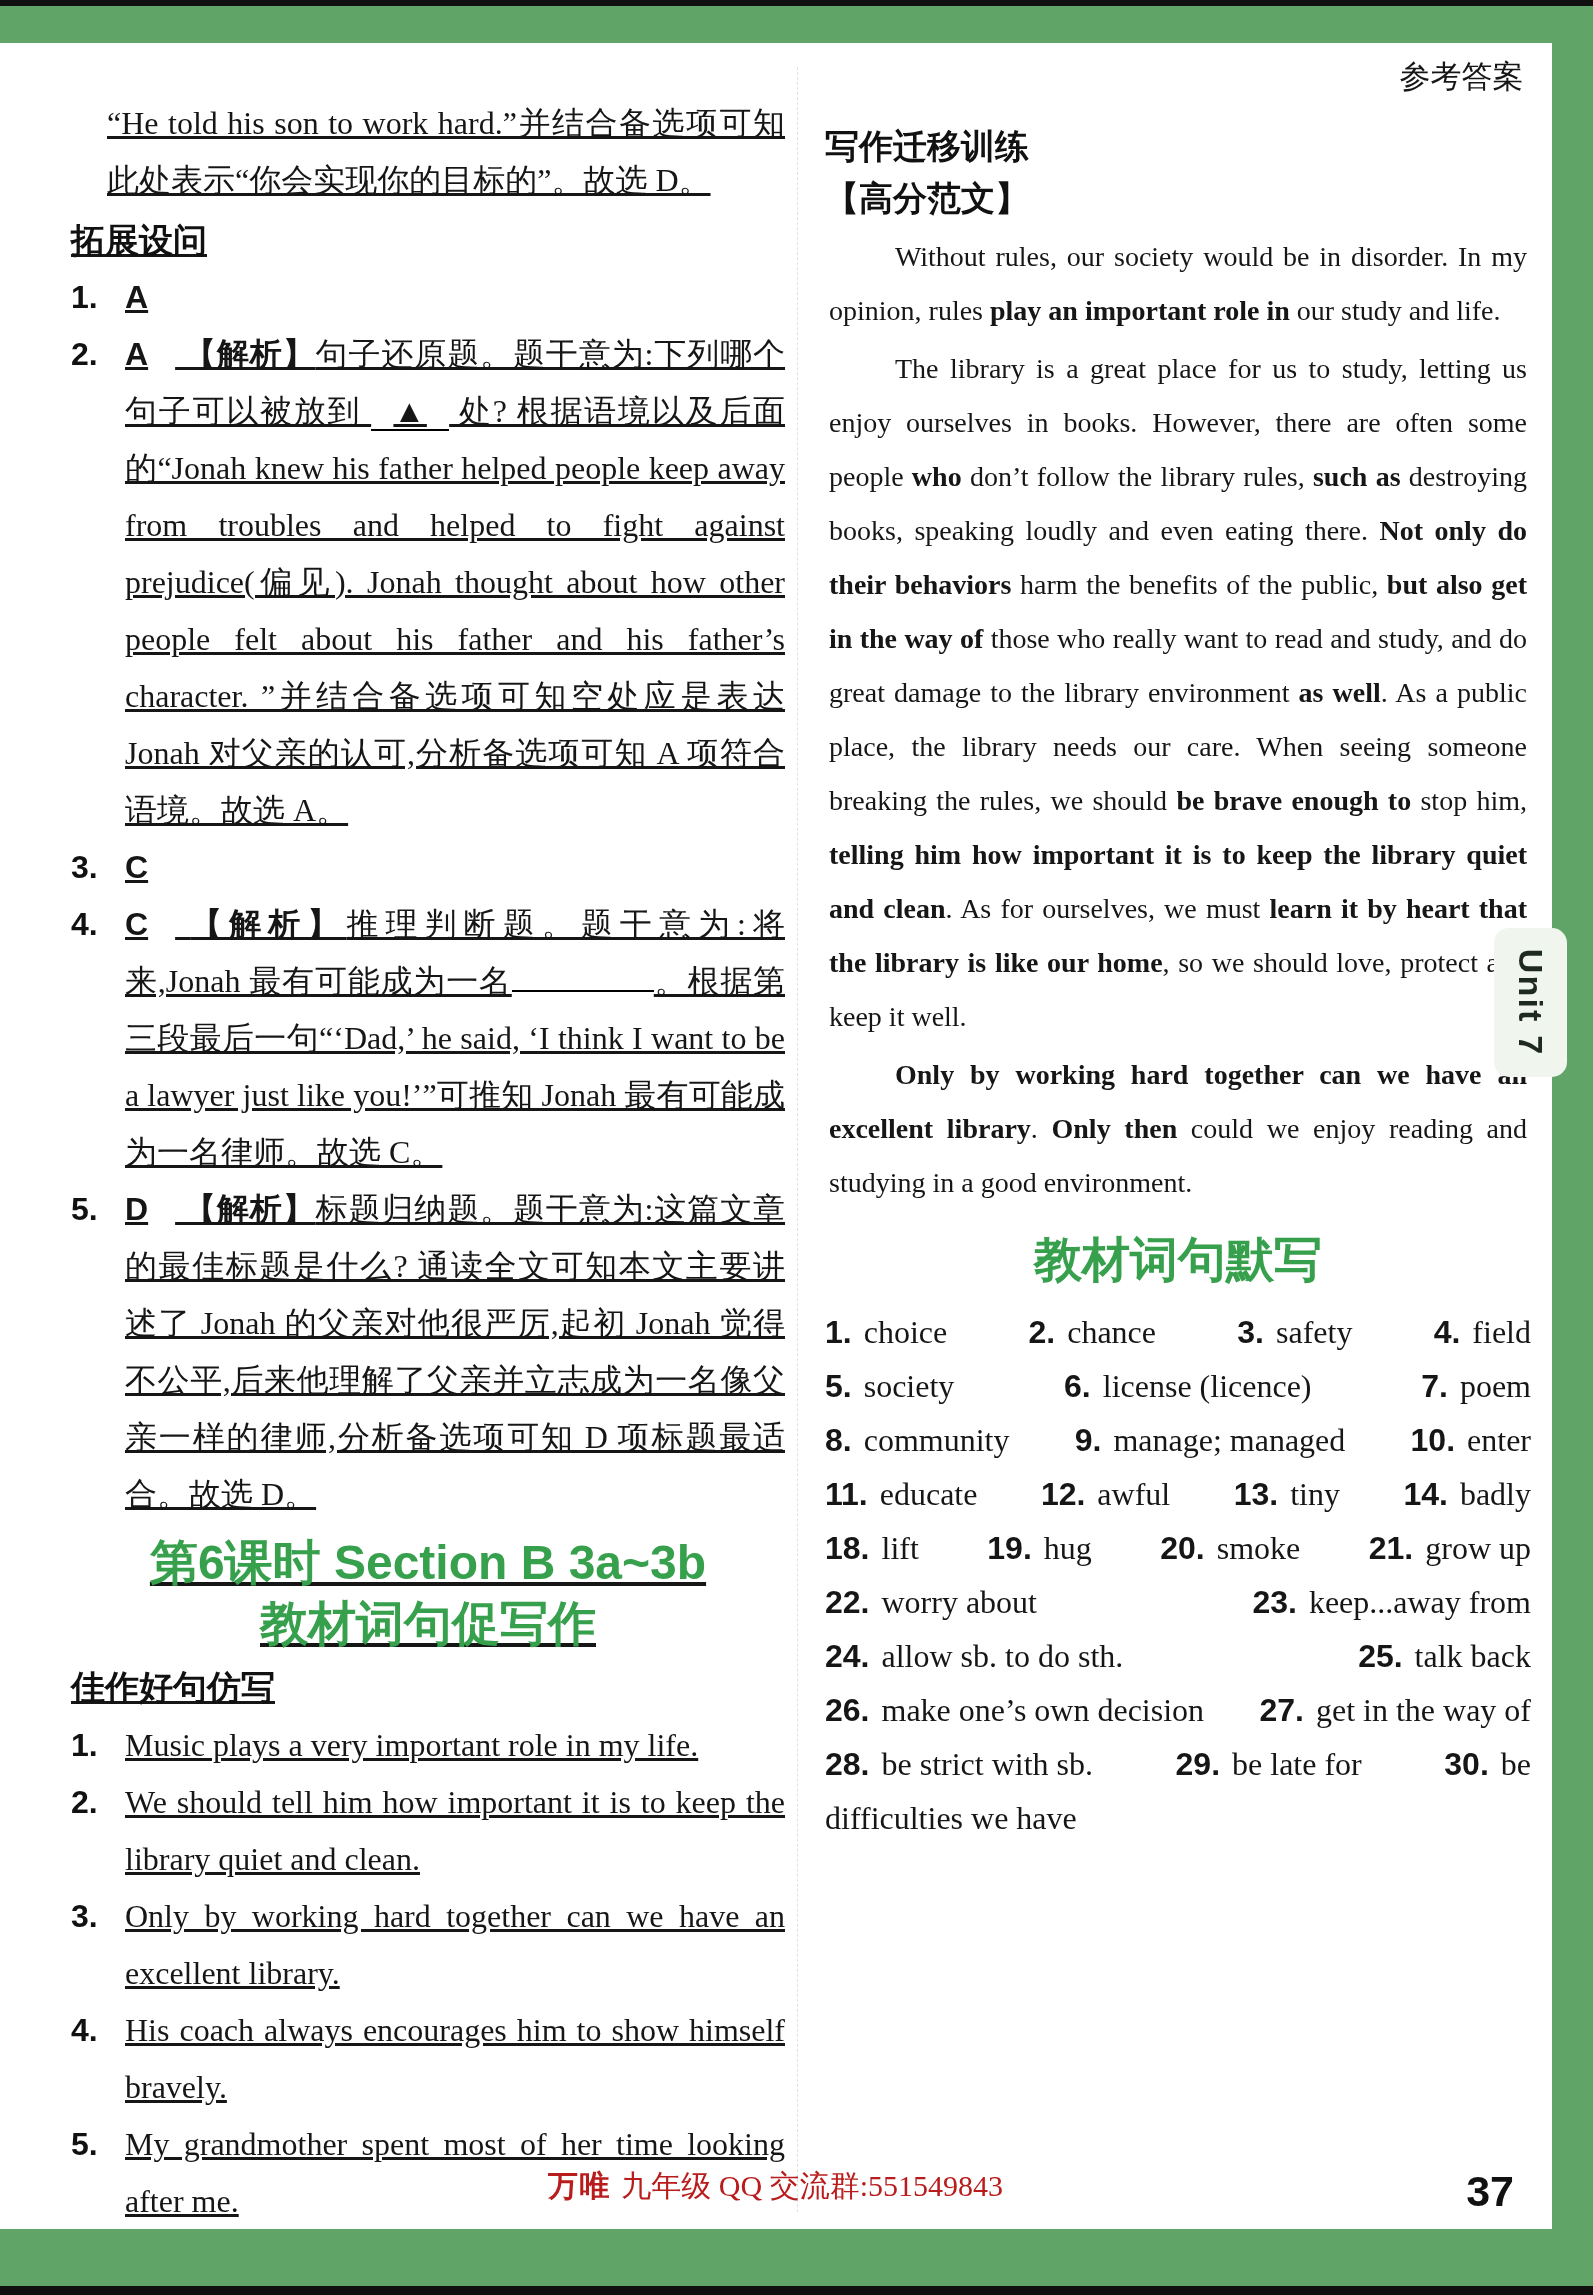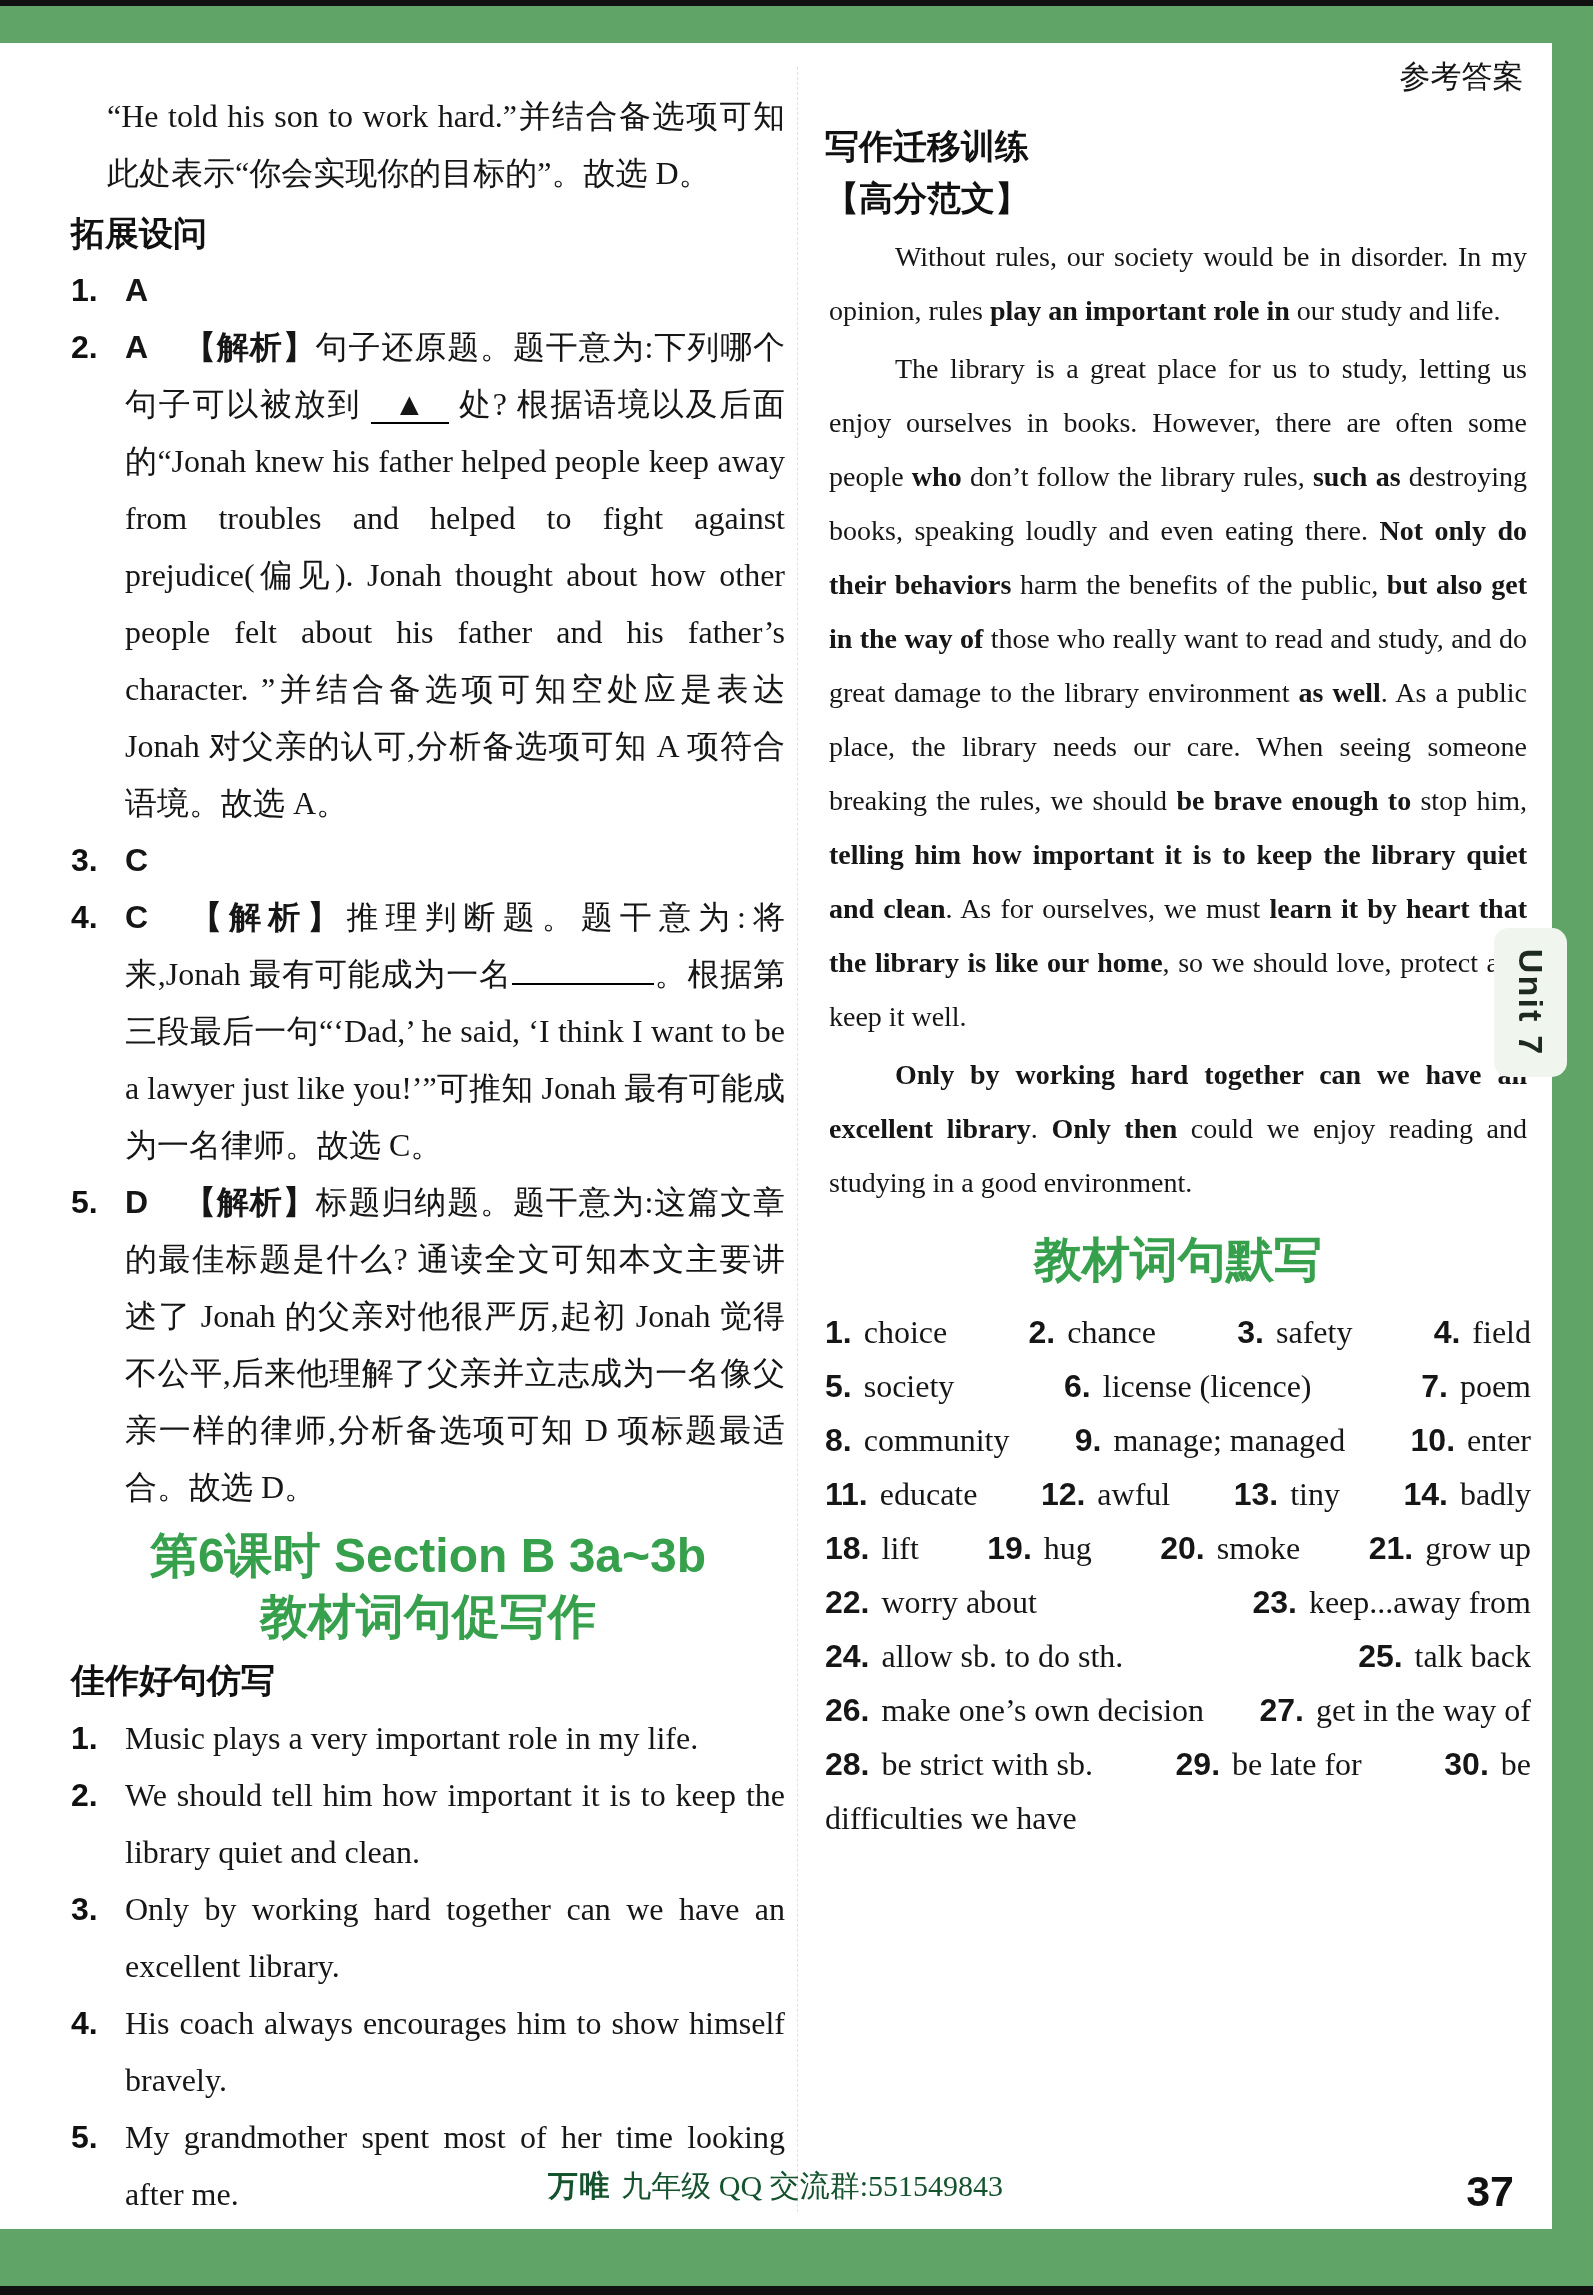--- a/index.html
+++ b/index.html
@@ -10,21 +10,21 @@
   }
   
   .strip-top{position:absolute;top:0;left:0;width:1594px;height:6px;background:#101010;}
   .band-top{position:absolute;top:6px;left:0;width:1594px;height:37px;background:#61a467;}
   .border-right{position:absolute;top:6px;right:0;width:42px;height:2281px;background:#61a467;}
   .band-bottom{position:absolute;left:0;bottom:9px;width:1594px;height:57px;background:#61a467;}
   .strip-bottom{position:absolute;bottom:0;left:0;width:1594px;height:9px;background:#101010;}
   .col-divider{position:absolute;left:797px;top:67px;height:2145px;border-left:1.5px dashed #c9c9c9;opacity:.55;}
 
   
-  .col-left{position:absolute;left:71px;top:88px;width:714px;}
+  .col-left{position:absolute;left:71px;top:95px;width:714px;text-decoration:underline;}
   .col-right{position:absolute;left:825px;top:54px;width:706px;}
 
   .t-just{text-align:justify;}
   .serif{font-size:32px;line-height:57px;}
 
   .h-sans{font-family:"Liberation Sans","DejaVu Sans",sans-serif;font-weight:bold;
           font-size:34px;line-height:52px;color:#111;}
   .h-green{font-family:"Liberation Sans","DejaVu Sans",sans-serif;font-weight:bold;
            text-align:center;font-size:48px;line-height:61px;color:#37a04d;}
 
@@ -42,21 +42,21 @@
   .blank{display:inline-block;width:142px;height:1.0em;border-bottom:2.2px solid #000;vertical-align:baseline;}
 
   .hdr-ref{font-size:31px;text-align:right;line-height:45px;margin-bottom:21px;margin-right:7.4px;}
   .essay p{margin:4px;text-indent:66px;font-size:28px;line-height:54px;}
 
   .wordrows{font-size:32px;}
   .wrow{display:flex;justify-content:space-between;line-height:54px;}
   .wrow.single{justify-content:flex-start;}
   .wnum{font-family:"Liberation Sans","DejaVu Sans",sans-serif;font-weight:bold;margin-right:12px;}
 
-  .footer{position:absolute;left:0;bottom:88px;width:1551px;text-align:center;font-size:30px;color:#14532d;}
+  .footer{position:absolute;left:0;bottom:88px;width:1551px;text-align:center;font-size:30px;color:#b91c1c;}
   .footer .brand{font-family:"Liberation Sans","DejaVu Sans",sans-serif;font-weight:bold;letter-spacing:1.5px;margin-right:10.4px;}
   .page-num{position:absolute;right:80px;bottom:79px;font-family:"Liberation Sans","DejaVu Sans",sans-serif;
             font-weight:bold;font-size:43px;color:#111;}
 
   .unit-tab{position:absolute;right:27px;top:928px;width:73px;height:149px;background:#f0f6ee;
             border-radius:15px;z-index:3;display:flex;align-items:center;justify-content:center;}
   .unit-tab span{transform:rotate(90deg);white-space:nowrap;
                  font-family:"Liberation Sans","DejaVu Sans",sans-serif;font-weight:bold;
                  font-size:34px;color:#1e2a1e;letter-spacing:2.2px;}
 </style>

